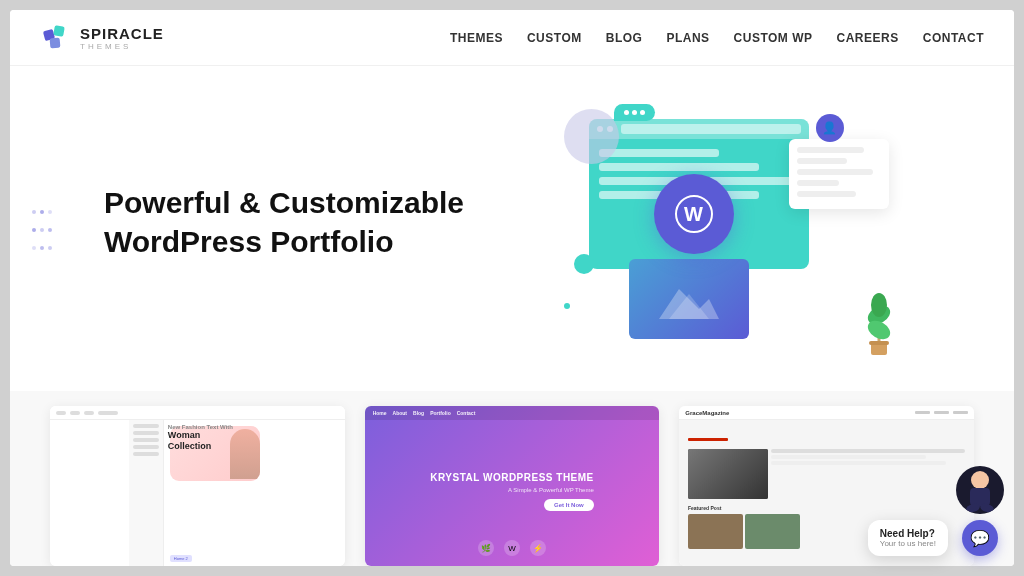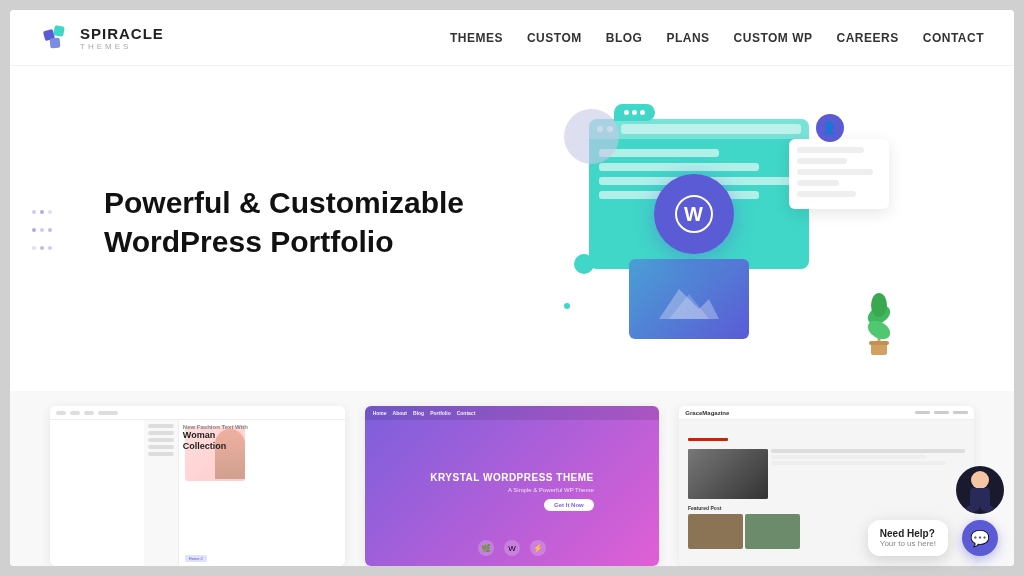--- a/index.html
+++ b/index.html
@@ -435,25 +435,26 @@
     .tc1-content {
       flex: 1;
       padding: 6px;
       position: relative;
     }
 
     .tc1-hero-img {
       width: 100%;
       height: 55px;
       background: linear-gradient(135deg, #fdd 0%, #fcc 100%);
-      border-radius: 3px;
+      border-radius: 9px;
       display: flex;
       align-items: center;
       justify-content: center;
       overflow: hidden;
+      padding-left: 30px;
     }
 
     .tc1-person {
       width: 30px;
       height: 50px;
       background: linear-gradient(180deg, #f0b0a0 0%, #d0a090 100%);
       border-radius: 15px 15px 0 0;
     }
 
     

